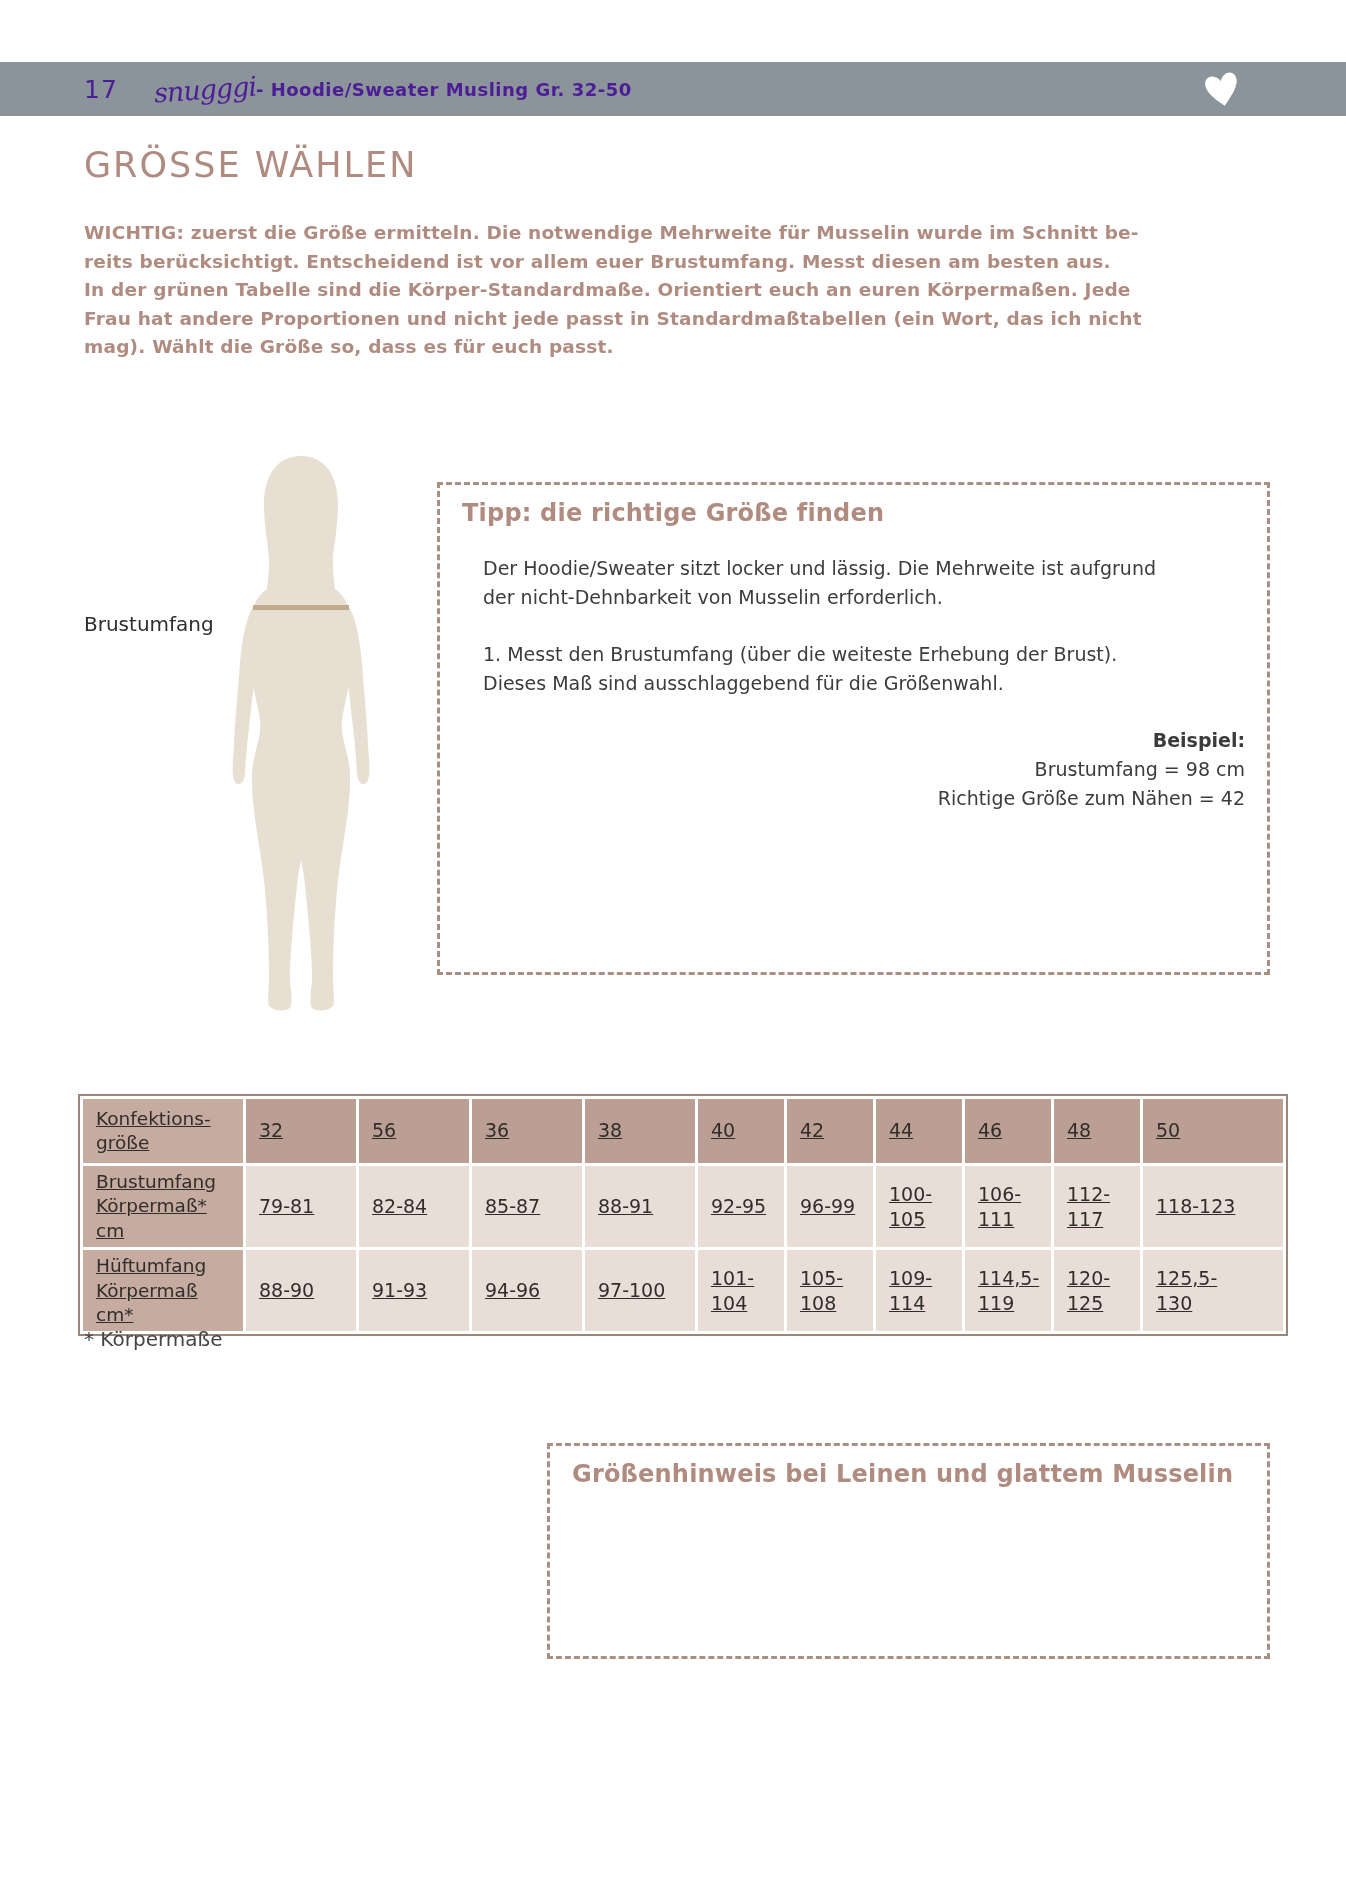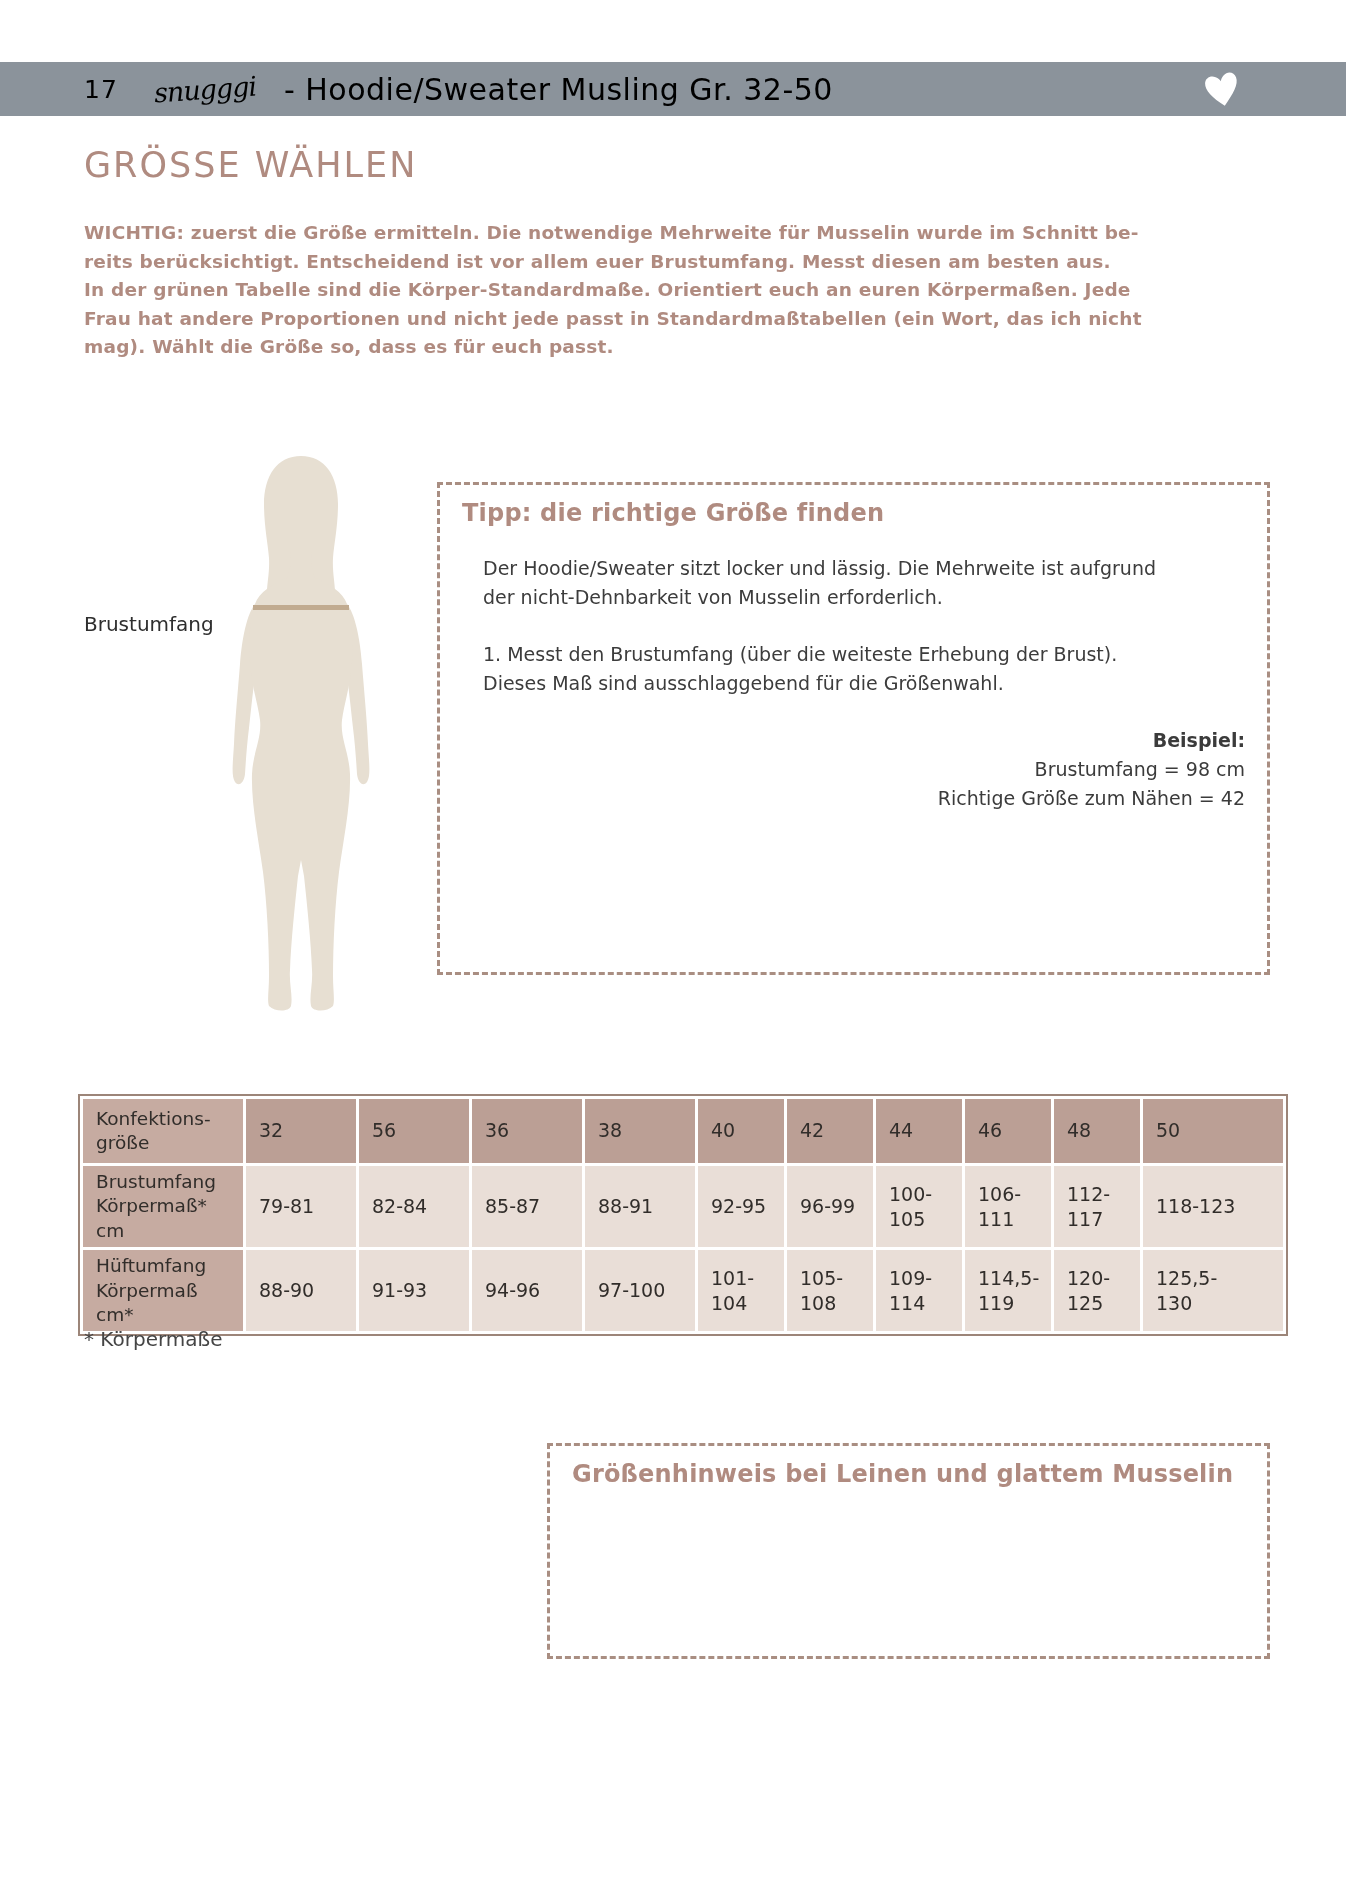--- a/index.html
+++ b/index.html
@@ -8,29 +8,29 @@
     --table_border:#9c8579; --silhouette:#e7dfd2; --chest_line:#c1ab90;
   }
   *{box-sizing:border-box; margin:0; padding:0;}
   html,body{background:#fff;}
   body{
     width:1346px; height:1902px; position:relative;
     font-family:"DejaVu Sans", sans-serif; color:var(--text);
   }
   .header-bar{
     position:absolute; left:0; top:62px; width:1346px; height:54px;
-    background:var(--header_bar); color:#000000;
+    background:var(--header_bar); color:#4c1d95;
     display:flex; align-items:center;
   }
   .page-number{margin-left:84px; font-size:25px; letter-spacing:1px;}
   .brand-logo{
     margin-left:36px; font-family:"DejaVu Serif", serif; font-style:italic;
     font-size:27px; transform:rotate(-4deg); letter-spacing:-1px;
   }
-  .header-title{margin-left:28px; font-size:30px; font-weight:400; letter-spacing:0.5px;}
+  .header-title{font-size:18px; font-weight:700; letter-spacing:0.5px;}
   .heart{position:absolute; left:1200px; top:8px; width:44px; height:40px; transform:rotate(-10deg);}
   .page-title{
     position:absolute; left:84px; top:145px; font-size:35px; font-weight:500;
     letter-spacing:2px; color:var(--rose);
   }
   .intro{
     position:absolute; left:84px; top:219px; width:1060px;
     font-size:18.5px; font-weight:bold; line-height:28.6px;
     color:var(--rose); white-space:pre-line; letter-spacing:0.2px;
   }
@@ -54,21 +54,21 @@
     margin-left:21px;
   }
   .box-para.last{margin-bottom:0;}
   .bold-lead{font-weight:bold;}
   .example p{font-size:19px; line-height:29px;text-align:right;}
   .example{margin-bottom:28px;}
   .size-table{
     position:absolute; left:78px; top:1094px; border-collapse:separate;
     border-spacing:3px; table-layout:fixed; width:1206px;
     border:2px solid var(--table_border);
-    font-size:19px; color:#312d2a;
+    font-size:19px; color:#312d2a;text-decoration:underline;
   }
   .size-table th, .size-table td{
     font-weight:400; text-align:left; vertical-align:middle;
     height:64px; line-height:1.32; white-space:pre-line;
     padding:4px 6px 4px 13px;
   }
   .corner-cell, .label-cell{background:var(--table_label_bg); font-size:18.5px;}
   .head-cell{background:var(--table_head_bg);}
   .data-cell{background:var(--table_cell_bg);}
   .footnote{position:absolute; left:84px; top:1327px; font-size:20px; color:#454545;}

